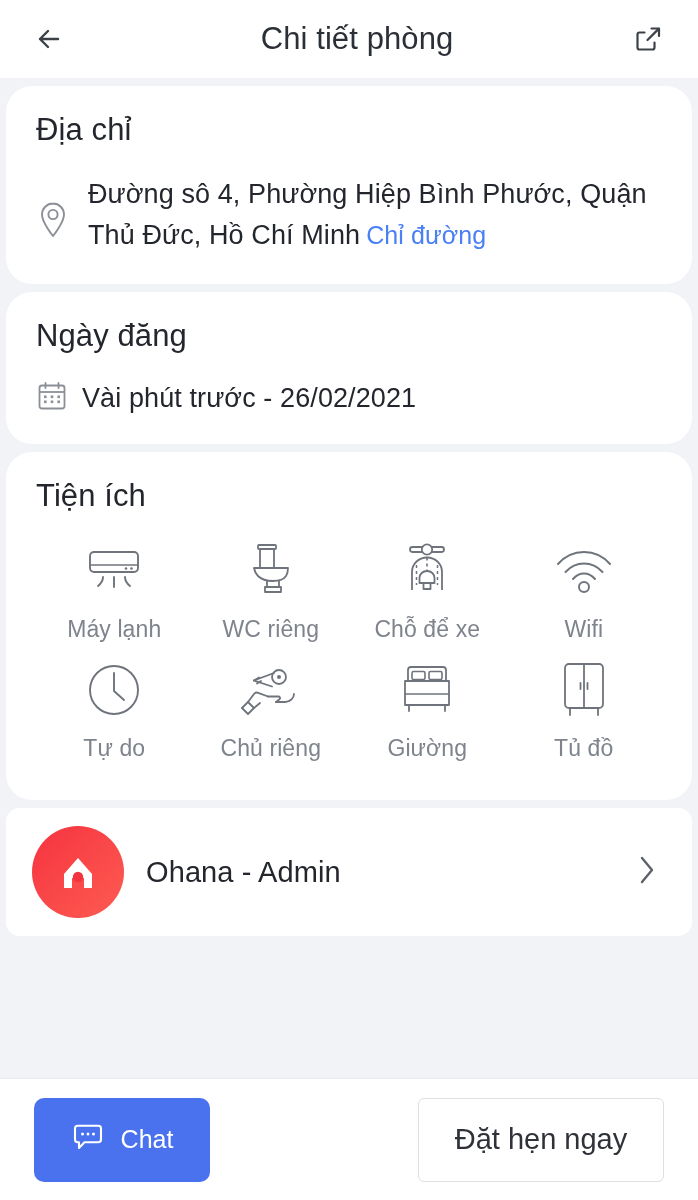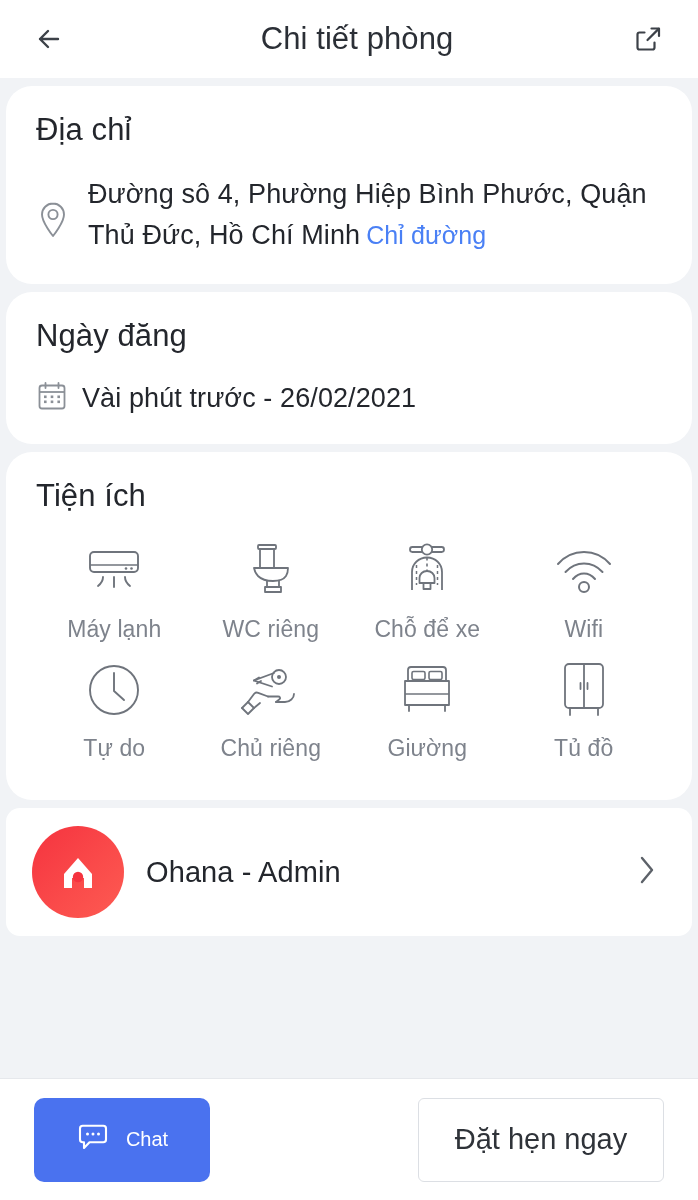--- a/index.html
+++ b/index.html
@@ -176,21 +176,21 @@
     color: #ffffff;
     border: none;
     border-radius: 10px;
     height: 84px;
     min-width: 176px;
     padding: 0 28px;
     display: flex;
     align-items: center;
     justify-content: center;
     gap: 16px;
-    font-size: 20px;
+    font-size: 25px;
     font-family: inherit;
     cursor: pointer;
   }
   .btn-book {
     margin-left: auto;
     background: #ffffff;
     color: #2f3339;
     border: 1px solid #dcdfe4;
     border-radius: 6px;
     height: 84px;

